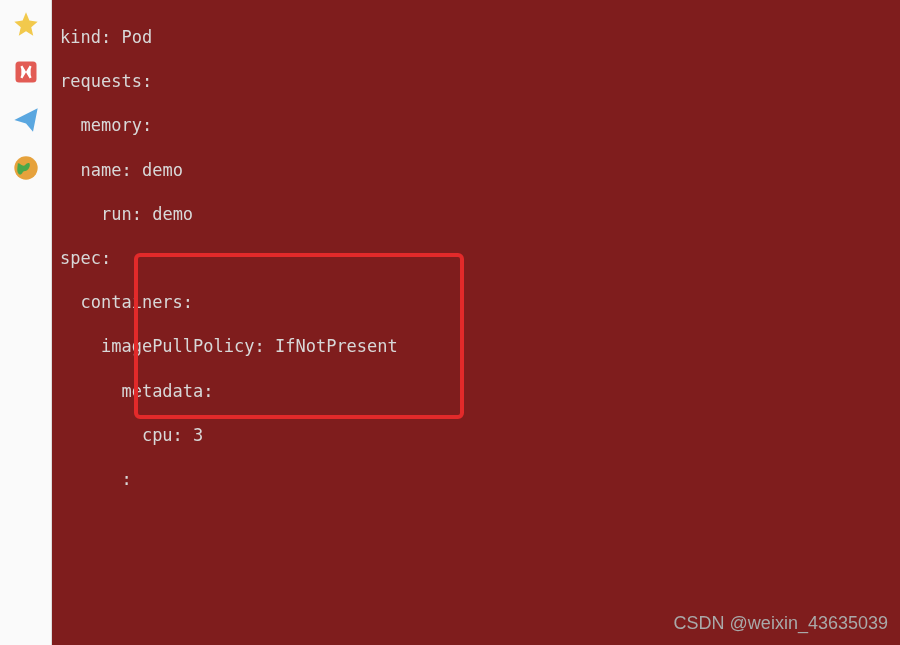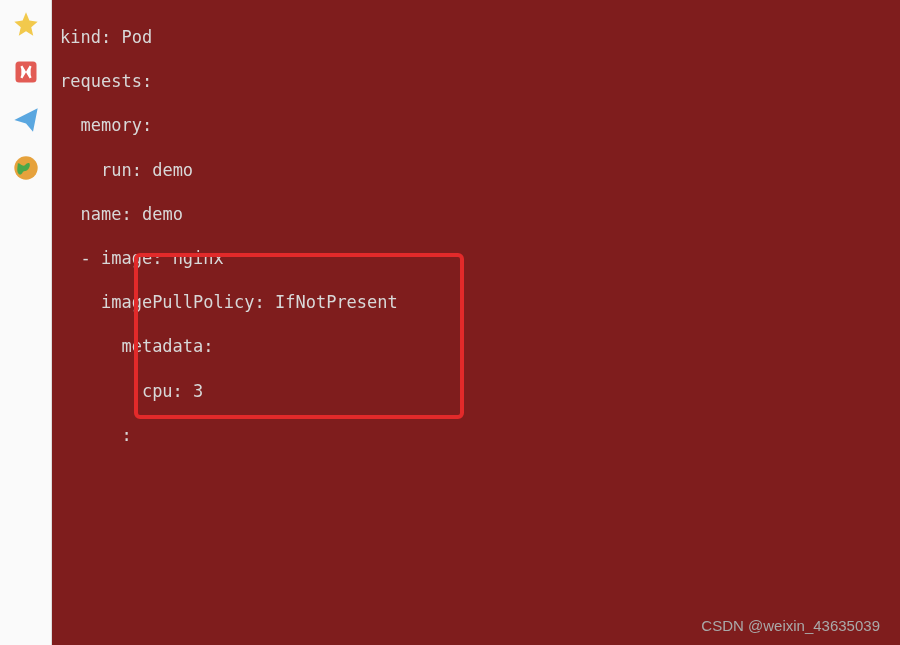--- a/index.html
+++ b/index.html
@@ -40,25 +40,25 @@
     }
     .line { padding-left: 4px; }
     .highlight-box {
       position: absolute;
       border: 4px solid #e22a2a;
       border-radius: 6px;
       pointer-events: none;
     }
     .watermark {
       position: absolute;
-      right: 20px;
+      right: 12px;
       bottom: 10px;
       color: #a9a9a9;
       font-family: sans-serif;
-      font-size: 15px;
+      font-size: 18px;
       font-weight: 400;
     }
   </style>
 </head>
 <body>
 
 <div class="sidebar">
   <div class="sidebar-icon">
     <svg width="28" height="28" viewBox="0 0 24 24">
         <path fill="#f2c94c" d="M12 2l2.9 6.9L22 10l-5.5 4.8L18.2 22 12 18.3 5.8 22l1.7-7.2L2 10l7.1-1.1z"></path>
@@ -80,23 +80,24 @@
         <circle cx="12" cy="12" r="10" fill="#e6a23c"></circle>
         <path fill="#4aa84a" d="M5 8c2 0 3 2 5 2s2-3 5-2c1 3-1 5-2 6s-3 0-4 2-3 2-4 0 0-6 0-8z"></path>
       </svg>
   </div>
 </div>
 
 <div class="editor">
 <div class="line"><span>kind</span>: <span>Pod</span></div>
 <div class="line"><span>requests</span>:</div>
 <div class="line">  <span>memory</span>:</div>
+<div class="line">  <span>name</span>: <span>demo</span></div>
 <div class="line">    <span>run</span>: <span>demo</span></div>
-<div class="line">  <span>name</span>: <span>demo</span></div>
-<div class="line">  - <span>image</span>: <span>nginx</span></div>
+<div class="line"><span>spec</span>:</div>
+<div class="line">  <span>containers</span>:</div>
 <div class="line">    <span>imagePullPolicy</span>: <span>IfNotPresent</span></div>
 <div class="line">      <span>metadata</span>:</div>
 <div class="line">        <span>cpu</span>: <span>3</span></div>
 <div class="line">      :</div>
 
 
 
 
 
 

